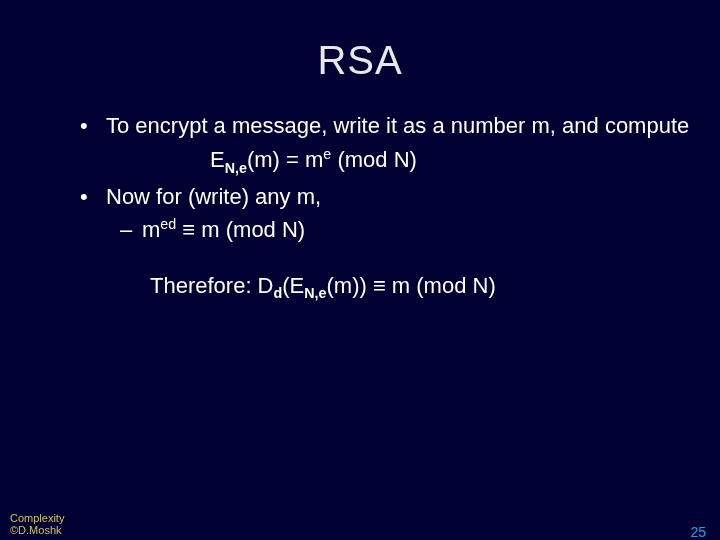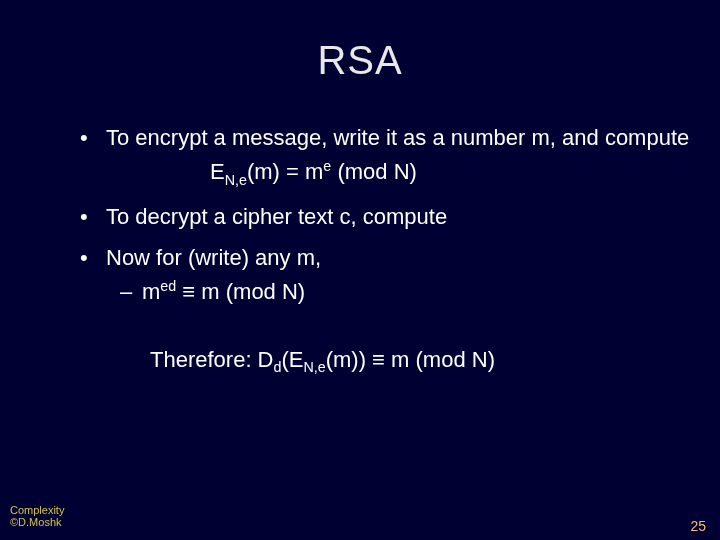--- a/index.html
+++ b/index.html
@@ -28,21 +28,20 @@
   .content {
     padding: 28px 30px 0 80px;
     font-size: 22px;
     line-height: 1.35;
     color: #fff;
   }
   .bullet1 {
     position: relative;
     padding-left: 26px;
     margin-bottom: 4px;
-    margin-top: 12px;
   }
   .bullet1::before {
     content: "•";
     position: absolute;
     left: 0;
     top: 0;
   }
   .bullet2 {
     position: relative;
     padding-left: 62px;
@@ -53,60 +52,57 @@
     position: absolute;
     left: 40px;
     top: 0;
   }
   .formula {
     padding-left: 130px;
     margin-bottom: 4px;
   }
   .conclusion {
     padding-left: 70px;
-    margin-top: 38px;
+    margin-top: 26px;
     font-size: 22px;
   }
   .footer-left {
     position: absolute;
     left: 10px;
-    bottom: 12px;
+    bottom: 4px;
     color: #d6c34a;
     font-size: 11px;
     line-height: 1.1;
   }
   .footer-right {
     position: absolute;
     right: 14px;
-    bottom: 6px;
-    color: #fdba74;
+    bottom: 0;
+    color: #0ea5e9;
     font-size: 14px;
   }
-  sub { font-size: 0.65em; vertical-align: sub; }
+  sub { font-size: 0.65em; vertical-align: sub; font-weight: bold; }
   sup { font-size: 0.65em; vertical-align: super; }
 </style>
 </head>
 <body>
 
 <div class="slide">
 
   <div class="title">RSA</div>
 
   <div class="content">
 
     <div class="bullet1">
       <span>To encrypt a message, write it as a number m, and compute</span>
     </div>
     <div class="formula">
       <span>E</span><sub>N,e</sub><span>(m)  =   m</span><sup>e</sup><span>    (mod N)</span>
     </div>
 
-    <div class="bullet1">
-      <span>To decrypt a cipher text c, compute</span>
-    </div>
 
     <div class="bullet1">
       <span>Now for (write) any m,</span>
     </div>
 
     <div class="bullet2">
       <span>m</span><sup>ed</sup><span>  ≡  m (mod N)</span>
     </div>
 
 

